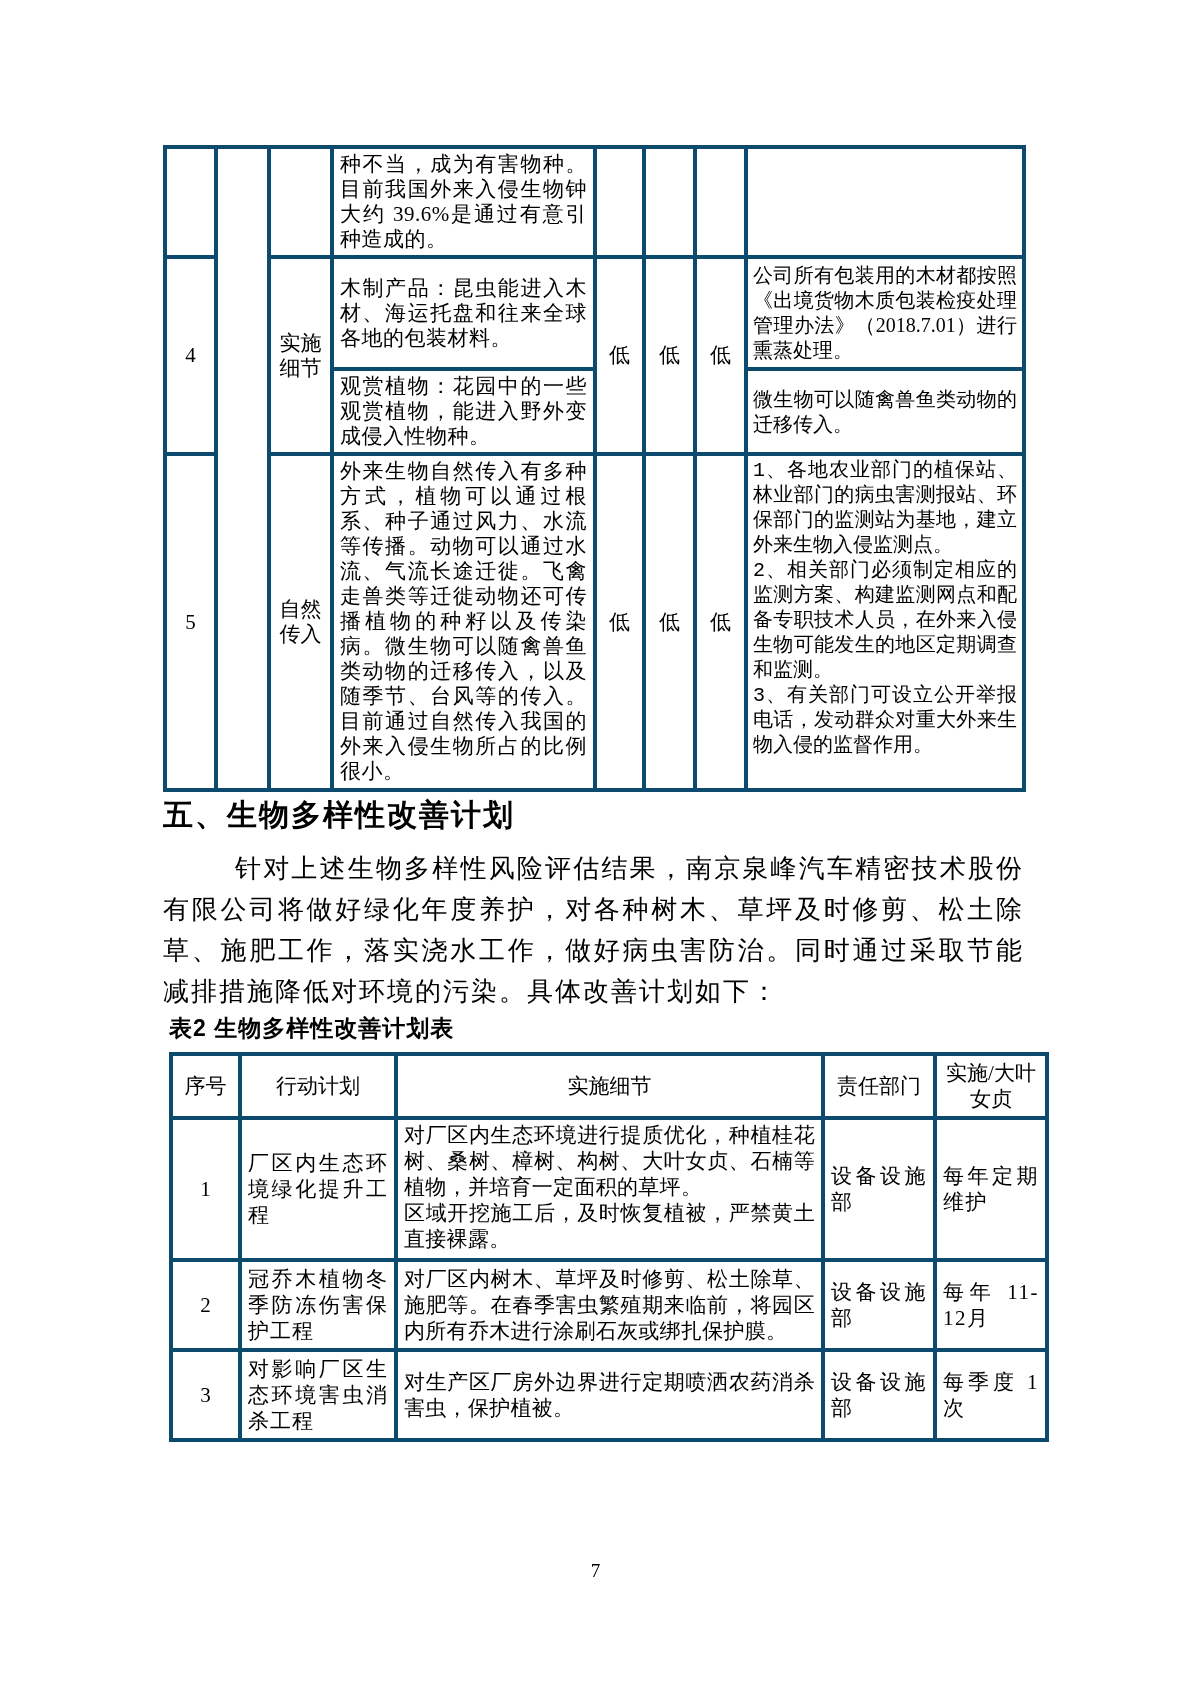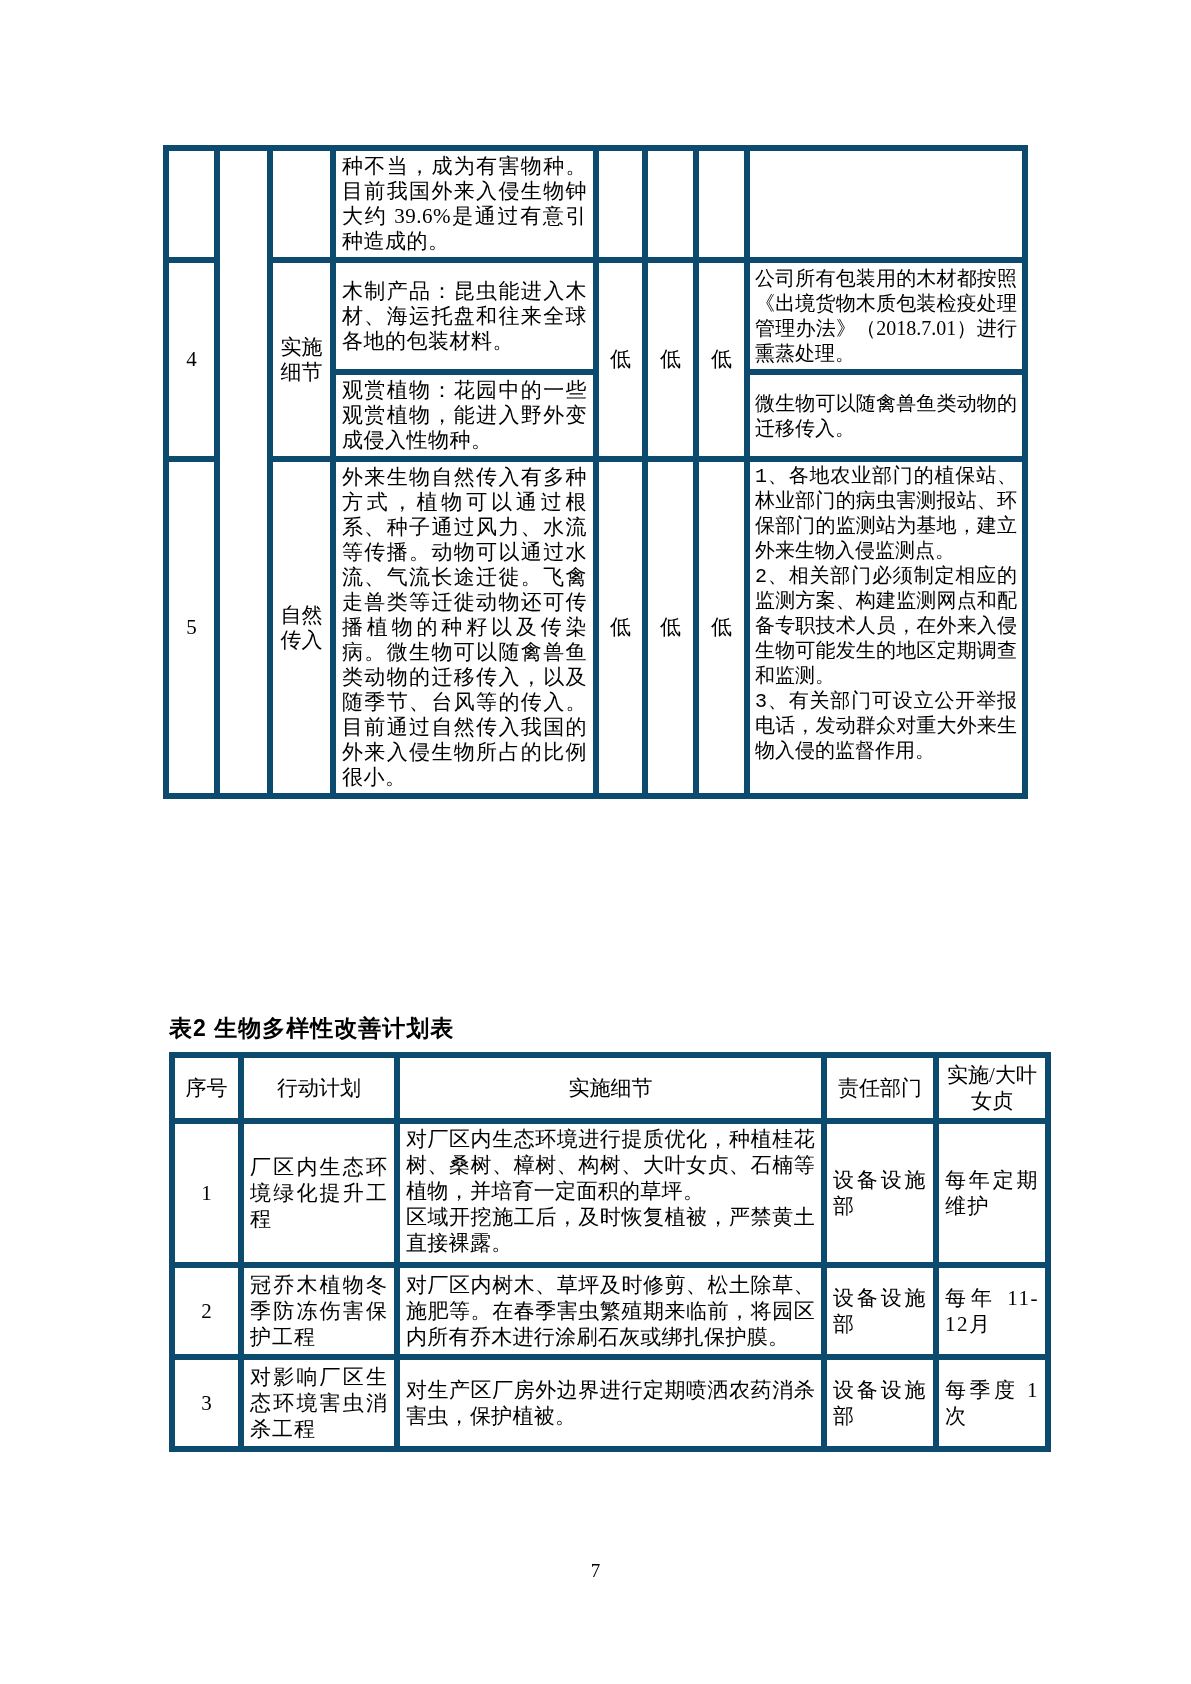--- a/index.html
+++ b/index.html
@@ -6,21 +6,21 @@
   .page {
     position:relative;
     width:1191px; height:1684px;
     margin:0 auto;
     background:#ffffff;
     font-family:"Liberation Serif","DejaVu Serif",serif;
     color:#000;
     overflow:hidden;
   }
   table { border-collapse:collapse; table-layout:fixed; }
-  td { border:6px solid #0c4a6e; overflow:hidden;margin-left:6px; }
+  td { border:4px solid #0c4a6e; overflow:hidden;margin-left:6px; }
 
   
   .t1 {
     position:absolute; left:163px; top:145px; width:859px;
     font-size:21px; line-height:25px;
   }
   .t1 td { padding:3px 6px; }
   .t1 .c-mid  { text-align:center; vertical-align:middle; }
   .t1 .c-text { text-align:justify; text-justify:inter-character; vertical-align:top; letter-spacing:0.5px; }
   .t1 .c-text-mid { text-align:justify; text-justify:inter-character; vertical-align:middle; letter-spacing:0.5px; }
@@ -110,20 +110,22 @@
       <td class="c-mid">低</td>
       <td class="c-mid">低</td>
       <td class="c-mid">低</td>
       <td class="c-text c-meas pre">1、各地农业部门的植保站、林业部门的病虫害测报站、环保部门的监测站为基地，建立外来生物入侵监测点。
 2、相关部门必须制定相应的监测方案、构建监测网点和配备专职技术人员，在外来入侵生物可能发生的地区定期调查和监测。
 3、有关部门可设立公开举报电话，发动群众对重大外来生物入侵的监督作用。</td>
     </tr>
   </tbody>
     </table>
 
+  <div class="heading">五、生物多样性改善计划</div>
+  <div class="para">针对上述生物多样性风险评估结果，南京泉峰汽车精密技术股份有限公司将做好绿化年度养护，对各种树木、草坪及时修剪、松土除草、施肥工作，落实浇水工作，做好病虫害防治。同时通过采取节能减排措施降低对环境的污染。具体改善计划如下：</div>
 
   <div class="t2-title">表2 生物多样性改善计划表</div>
 
   <table class="t2">
     <colgroup>
       <col style="width:69px">
         <col style="width:156px">
         <col style="width:427px">
         <col style="width:112px">
         <col style="width:112px">

